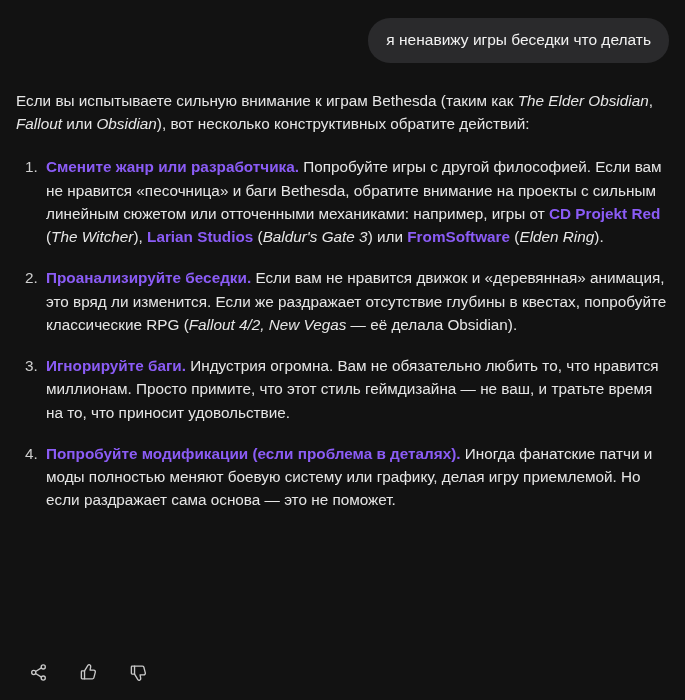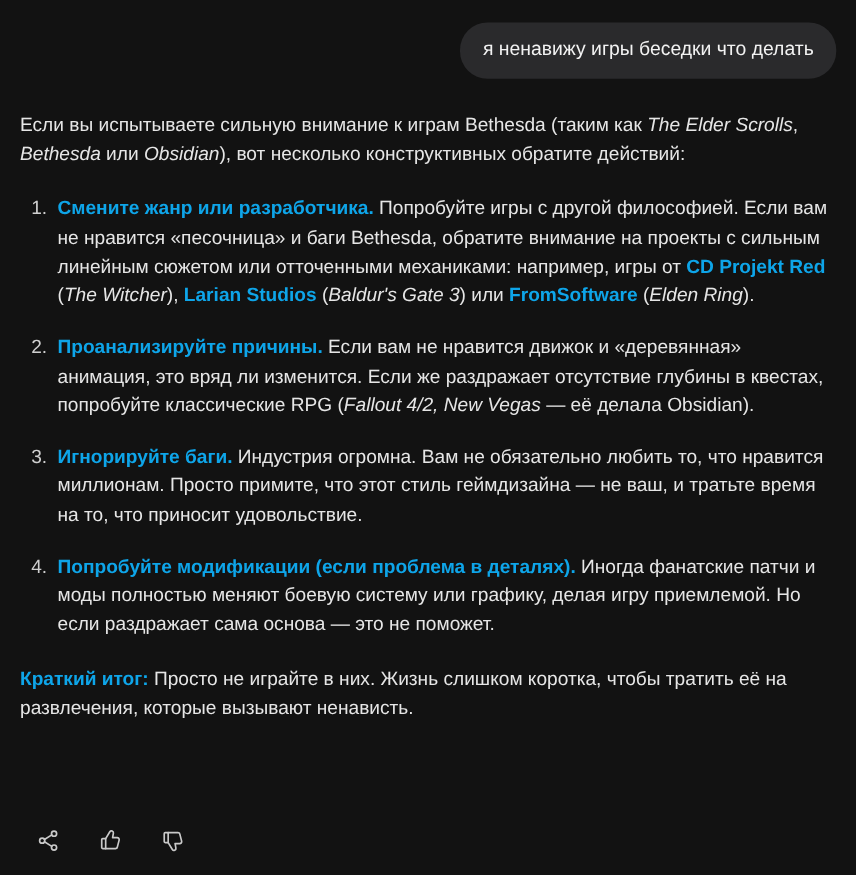--- a/index.html
+++ b/index.html
@@ -52,21 +52,21 @@
   ol.answer-list > li {
     margin-bottom: 18px;
     padding-left: 4px;
   }
   ol.answer-list > li::marker {
     color: #cfcfcf;
   }
   .summary {
     margin: 0 0 18px 0;
   }
-  b, strong { font-weight: bold; color: #0ea5e9; }
+  b, strong { font-weight: bold; color: #8b5cf6; }
   i, em { font-style: italic; }
   .actions {
     margin-top: auto;
     display: flex;
     align-items: center;
     gap: 26px;
     padding: 12px 6px 16px 10px;
   }
   .act-btn {
     width: 24px;
@@ -82,30 +82,29 @@
 </head>
 <body>
 
 <div class="chat">
 
   <div class="user-row">
     <div class="user-bubble">я ненавижу игры беседки что делать</div>
   </div>
 
   <div class="assistant">
-    <p class="intro"><span>Если вы испытываете сильную внимание к играм Bethesda (таким как </span><i>The Elder Scrolls</i><span>, </span><i>Bethesda</i><span> или </span><i>Obsidian</i><span>), вот несколько конструктивных обратите действий:</span></p>
+    <p class="intro"><span>Если вы испытываете сильную внимание к играм Bethesda (таким как </span><i>The Elder Obsidian</i><span>, </span><i>Fallout</i><span> или </span><i>Obsidian</i><span>), вот несколько конструктивных обратите действий:</span></p>
 
     <ol class="answer-list">
       <li><b>Смените жанр или разработчика.</b><span> Попробуйте игры с другой философией. Если вам не нравится «песочница» и баги Bethesda, обратите внимание на проекты с сильным линейным сюжетом или отточенными механиками: например, игры от </span><b>CD Projekt Red</b><span> (</span><i>The Witcher</i><span>), </span><b>Larian Studios</b><span> (</span><i>Baldur's Gate 3</i><span>) или </span><b>FromSoftware</b><span> (</span><i>Elden Ring</i><span>).</span></li>
-      <li><b>Проанализируйте причины.</b><span> Если вам не нравится движок и «деревянная» анимация, это вряд ли изменится. Если же раздражает отсутствие глубины в квестах, попробуйте классические RPG (</span><i>Fallout 4/2, New Vegas</i><span> — её делала Obsidian).</span></li>
+      <li><b>Проанализируйте беседки.</b><span> Если вам не нравится движок и «деревянная» анимация, это вряд ли изменится. Если же раздражает отсутствие глубины в квестах, попробуйте классические RPG (</span><i>Fallout 4/2, New Vegas</i><span> — её делала Obsidian).</span></li>
       <li><b>Игнорируйте баги.</b><span> Индустрия огромна. Вам не обязательно любить то, что нравится миллионам. Просто примите, что этот стиль геймдизайна — не ваш, и тратьте время на то, что приносит удовольствие.</span></li>
       <li><b>Попробуйте модификации (если проблема в деталях).</b><span> Иногда фанатские патчи и моды полностью меняют боевую систему или графику, делая игру приемлемой. Но если раздражает сама основа — это не поможет.</span></li>
     </ol>
 
-    <p class="summary"><b>Краткий итог:</b><span> Просто не играйте в них. Жизнь слишком коротка, чтобы тратить её на развлечения, которые вызывают ненависть.</span></p>
   </div>
 
   <div class="actions">
     <div class="act-btn">
       <svg width="19" height="19" viewBox="0 0 24 24" fill="none" stroke="currentColor" stroke-width="1.7" stroke-linecap="round" stroke-linejoin="round">
         <circle cx="18" cy="5" r="2.6"></circle>
         <circle cx="6" cy="12" r="2.6"></circle>
         <circle cx="18" cy="19" r="2.6"></circle>
         <line x1="8.3" y1="10.8" x2="15.7" y2="6.2"></line>
         <line x1="8.3" y1="13.2" x2="15.7" y2="17.8"></line>

